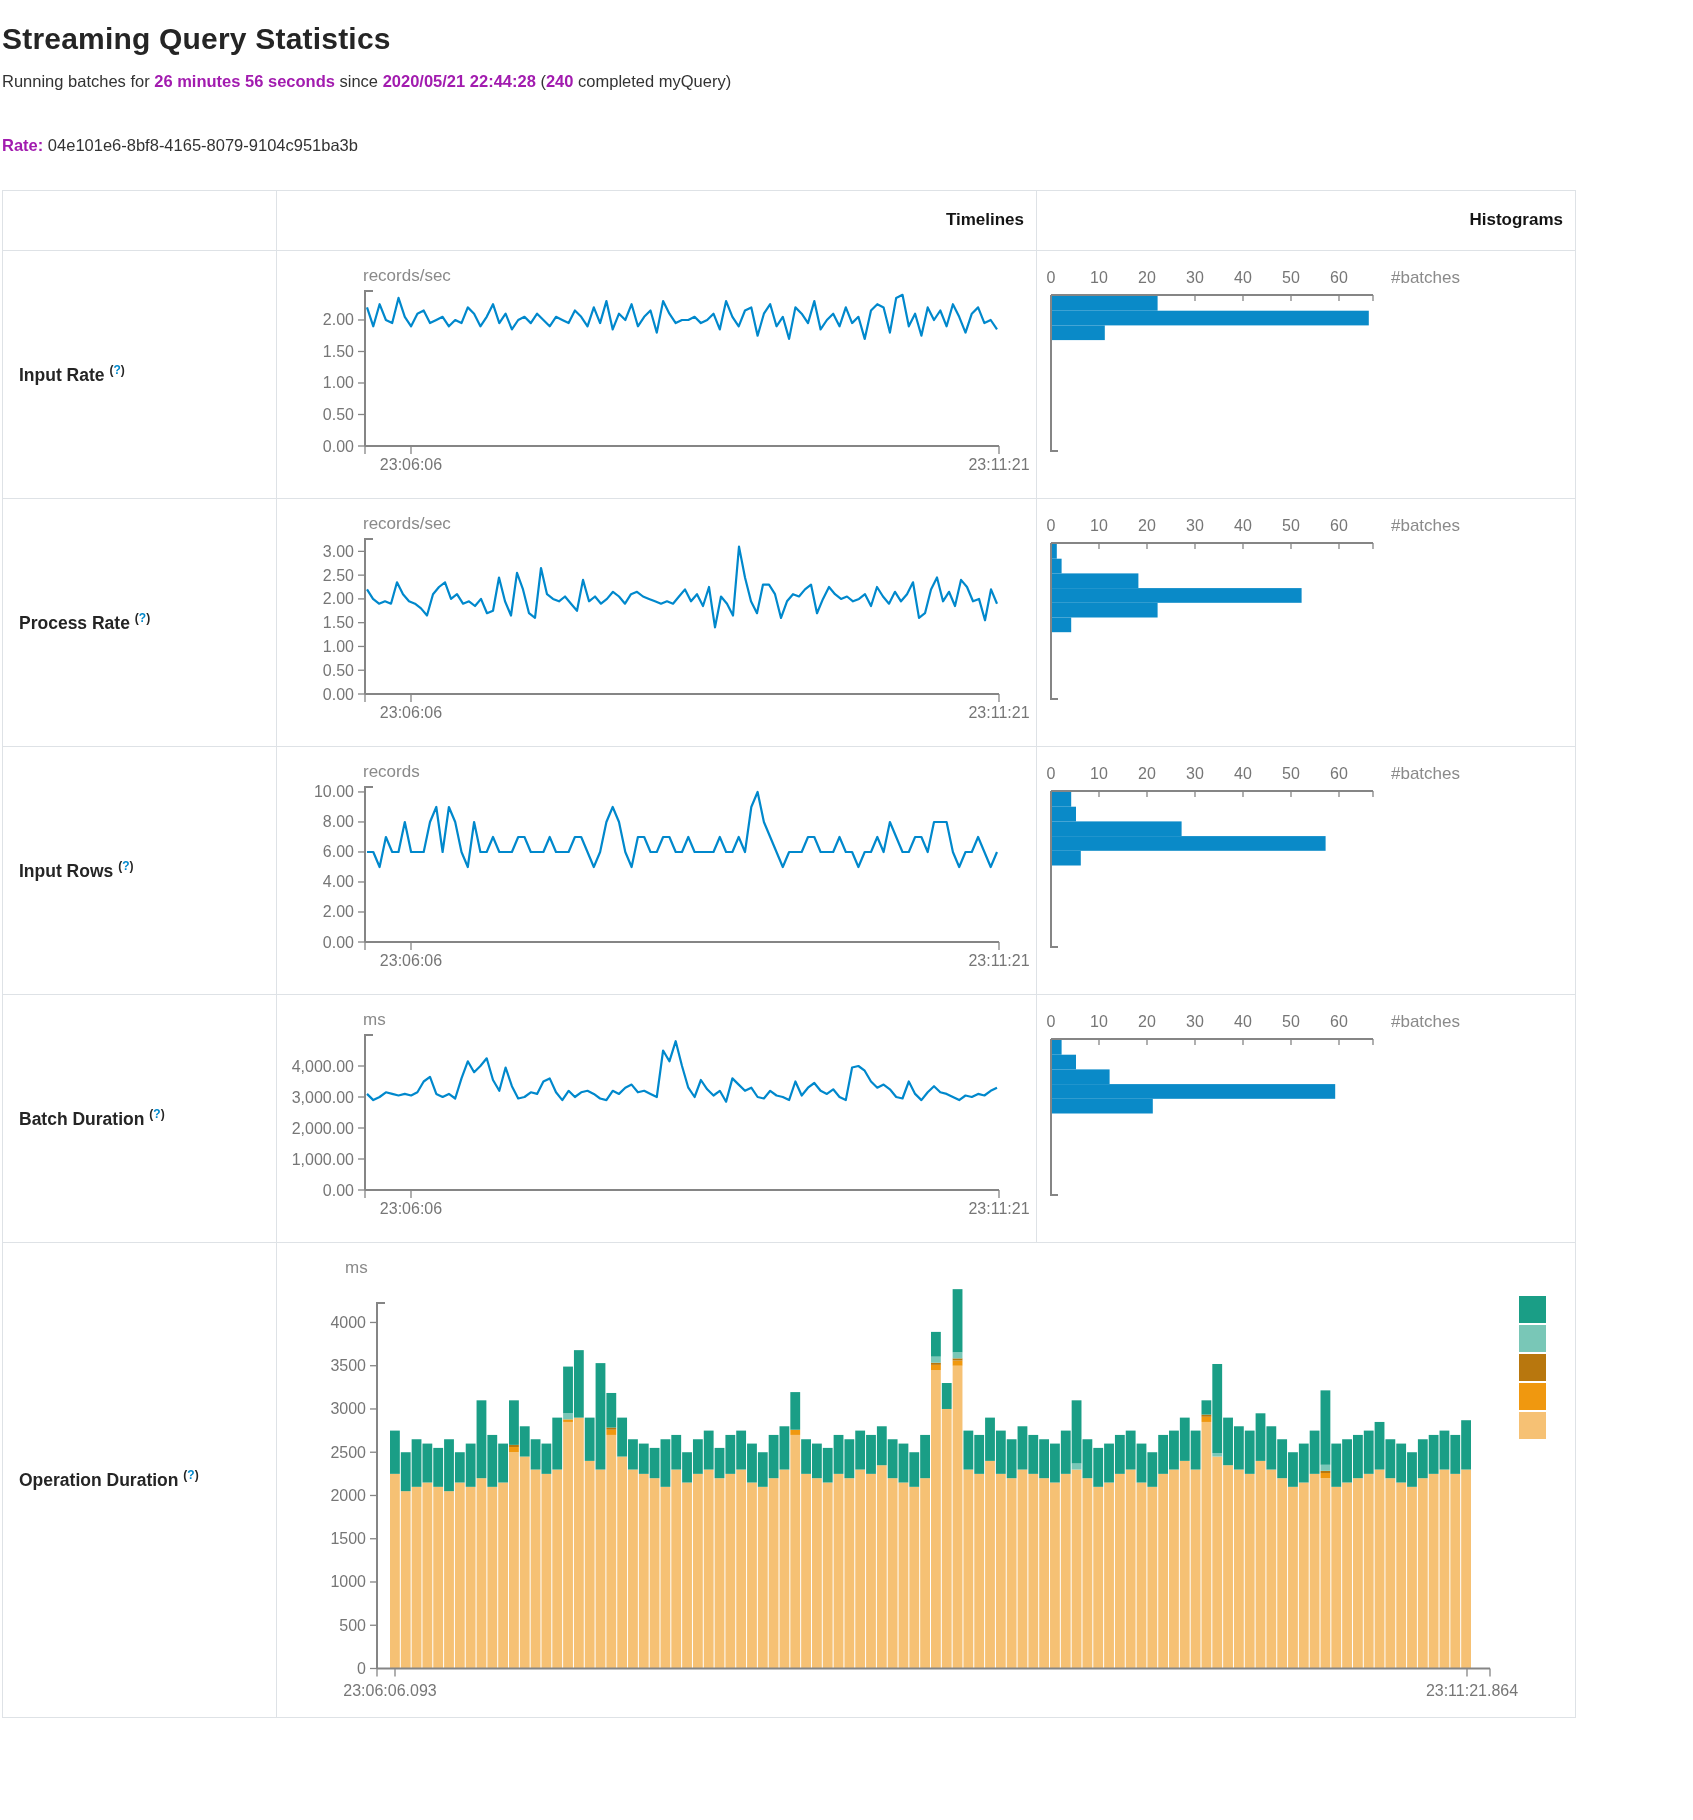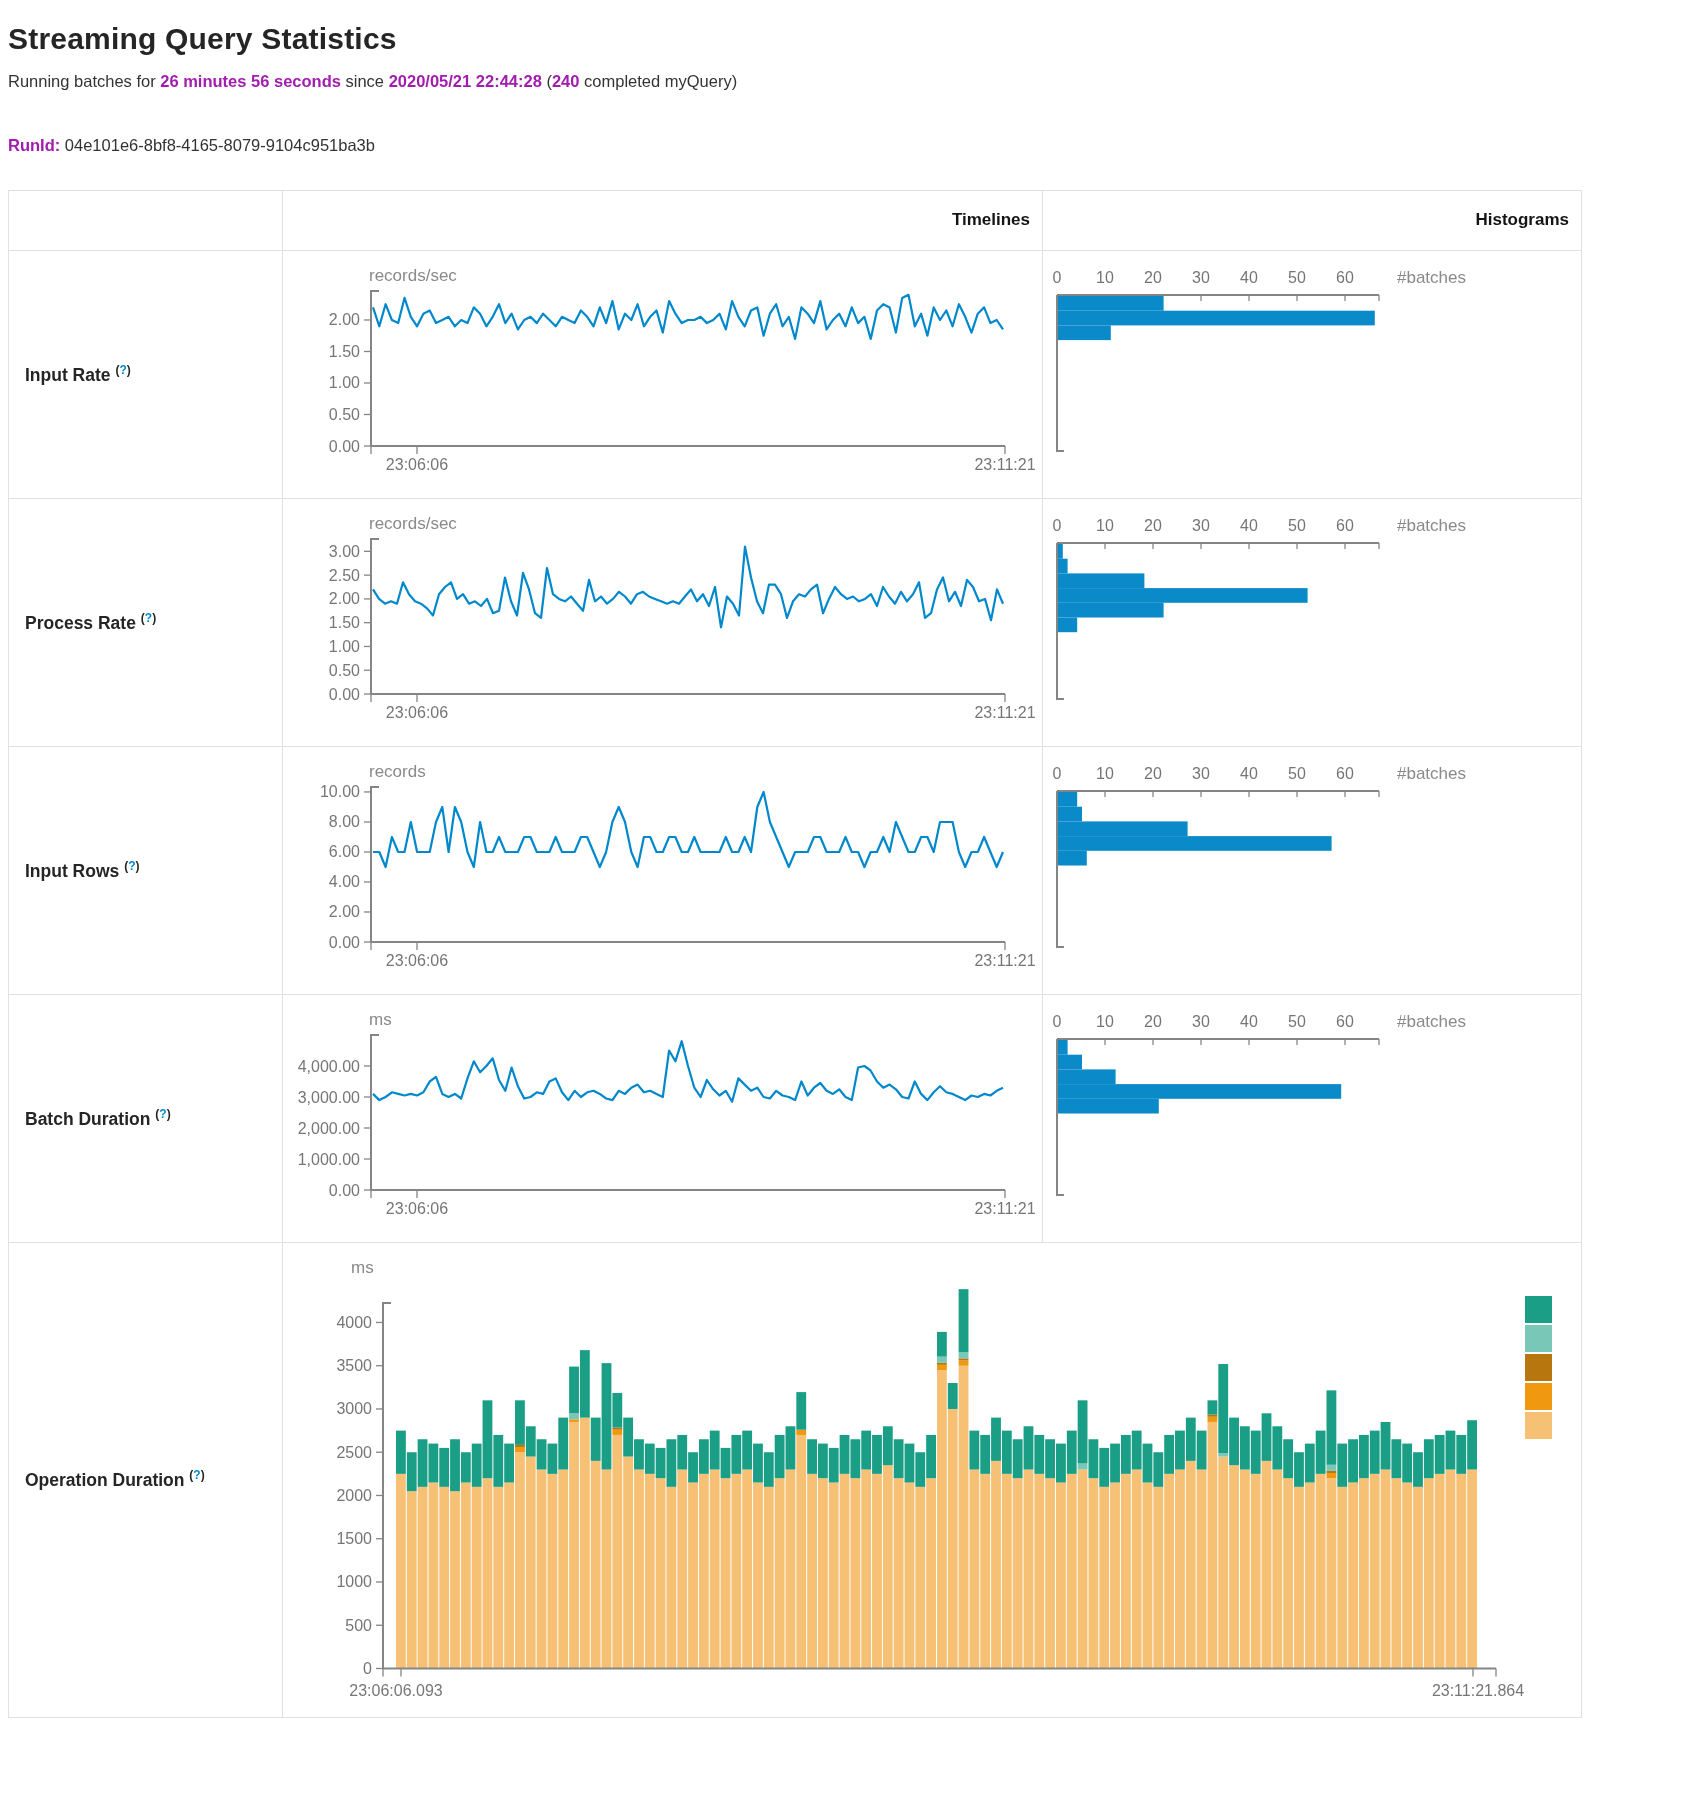--- a/index.html
+++ b/index.html
@@ -3,21 +3,21 @@
 <meta charset="utf-8">
 <style>
   * { box-sizing: border-box; }
   html,body { margin:0; padding:0; background:#ffffff; }
   body {
     width:1693px; height:1820px;
     font-family:"Liberation Sans", sans-serif;
     color:#333333;
     overflow:hidden;
   }
-  .wrap { padding:10px 18px 0 8px; }
+  .wrap { padding:10px 18px 0 2px; }
   h1.page-title {
     font-size:30px; font-weight:bold; color:#252525;
     margin:12px 0 16px 0; letter-spacing:0.2px;
   }
   p.subtitle { font-size:16.5px; margin:0 0 40px 0; color:#333; }
   p.subtitle b, .info b { color:#a21caf; }
   .info { font-size:16.5px; line-height:1.75; margin:0 0 30px 0; }
   .info div { margin:0; }
 
   table.stats {
@@ -49,21 +49,21 @@
 </style>
 </head>
 <body>
 
 <div class="wrap">
   <h1 class="page-title">Streaming Query Statistics</h1>
 
   <p class="subtitle"><span>Running batches for </span><b>26 minutes 56 seconds</b><span> since </span><b>2020/05/21 22:44:28</b><span> (</span><b>240</b><span> completed myQuery)</span></p>
 
   <div class="info">
-    <div><b>RunId:</b> <span>04e101e6-8bf8-4165-8079-9104c951ba3b</span></div>
+    <div><b>Rate:</b> <span>04e101e6-8bf8-4165-8079-9104c951ba3b</span></div>
   </div>
 
   <table class="stats">
     <colgroup>
         <col style="width:274px">
         <col style="width:760px">
         <col style="width:539px">
       </colgroup>
     <thead>
       <tr>

